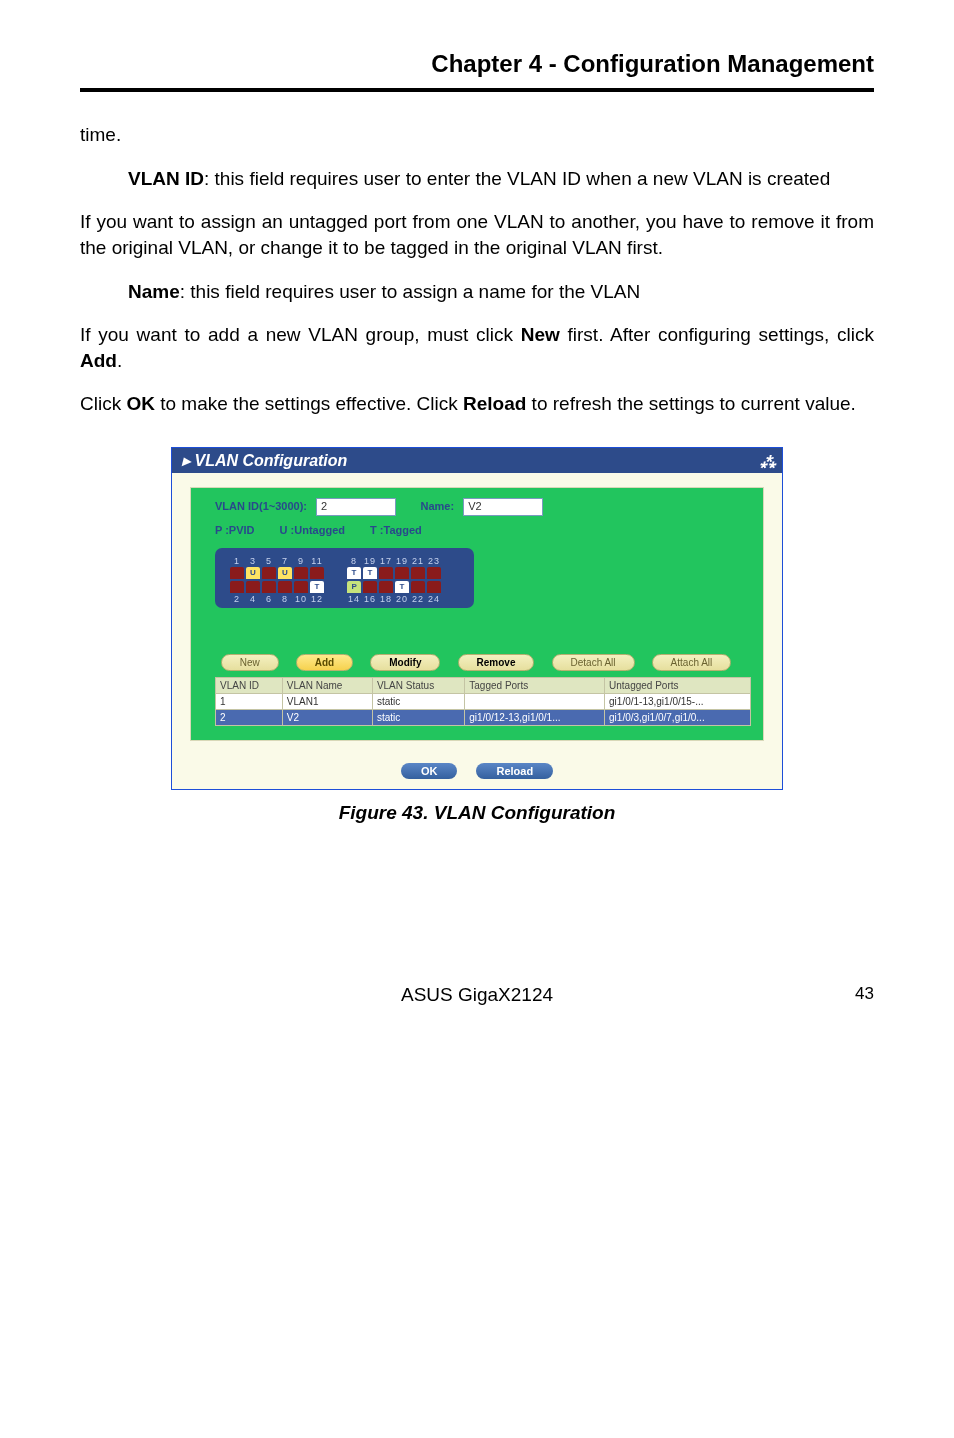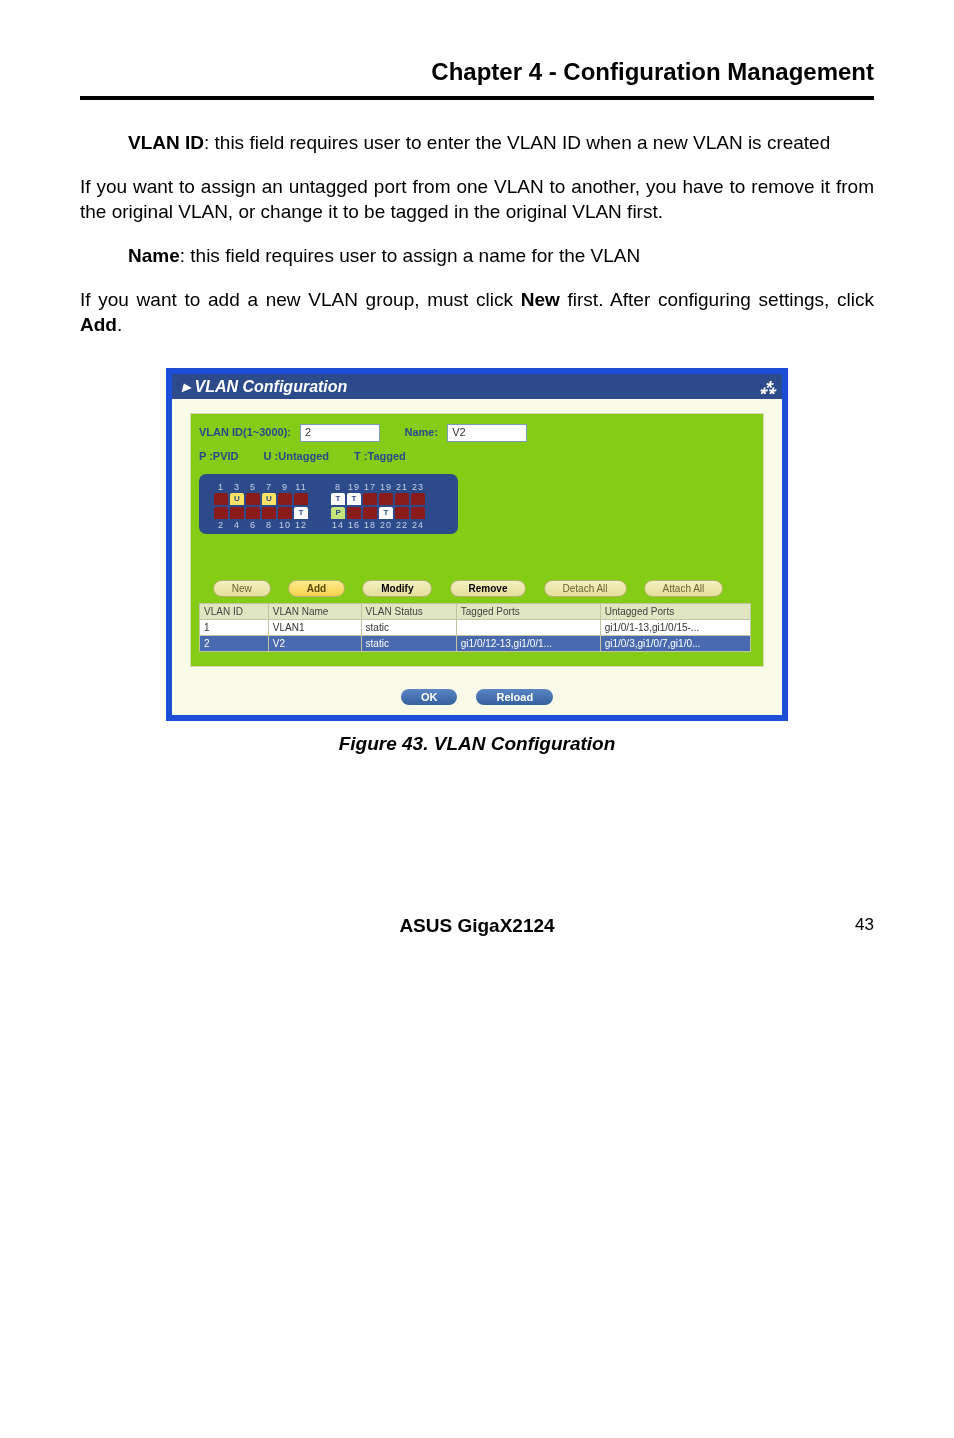--- a/index.html
+++ b/index.html
@@ -11,21 +11,20 @@
   }
   .page {
     padding: 50px 80px 40px 80px;
     box-sizing: border-box;
   }
   .chapter-header {
     font-size: 24px;
     font-weight: bold;
     text-align: right;
     margin-bottom: 10px;
-    margin-top: 8px;
   }
   .header-rule {
     border: none;
     border-top: 4px solid #000;
     margin: 0 0 30px 0;
   }
   .body-text {
     font-size: 19px;
     line-height: 1.35;
     text-align: justify;
@@ -44,36 +43,36 @@
     font-style: italic;
     font-size: 19px;
     margin-top: 12px;
   }
   .footer {
     margin-top: 160px;
     position: relative;
     text-align: center;
   }
   .footer-product {
-    font-weight: bold;
+    font-weight: normal;
     font-size: 19px;
   }
   .footer-pagenum {
     position: absolute;
     right: 0;
     top: 0;
     font-size: 17px;
   }
 
   
   .shot {
     width: 610px;
     margin: 0 auto;
     background: #fafae8;
-    border: 6px solid #1d4ed8;
+    border: 1px solid #1d4ed8;
     font-family: Tahoma, Arial, sans-serif;
     font-size: 11px;
     color: #333;
     text-align: left;
     position: relative;
   }
   .shot-titlebar {
     background: #2d4b8a;
     color: #fff;
     font-weight: bold;
@@ -82,24 +81,24 @@
     padding: 3px 10px;
     position: relative;
   }
   .shot-titlebar .corner-icon {
     position: absolute;
     right: 6px;
     top: 3px;
     font-size: 14px;
   }
   .shot-inner {
-    background: #84cc16;
+    background: #22c55e;
     margin: 14px 18px 10px 18px;
     border: 1px solid #d8d8b8;
-    padding: 10px 12px 14px 8px;
+    padding: 10px 12px 14px 24px;
   }
   .row-line {
     margin-bottom: 8px;
   }
   .lbl {
     color: #29498b;
     font-weight: bold;
     margin-right: 6px;
   }
   .txtbox {
@@ -192,35 +191,39 @@
     margin:0 8px;
   }
 </style>
 </head>
 <body>
 
 <div class="page">
   <div class="chapter-header">Chapter 4 - Configuration Management</div>
   <hr class="header-rule">
 
+  <p class="body-text">time.</p>
 
   <p class="body-text indented">
     <b>VLAN ID</b><span>: this field requires user to enter the VLAN ID when a new VLAN is created</span>
   </p>
 
   <p class="body-text">If you want to assign an untagged port from one VLAN to another, you have to remove it from the original VLAN, or change it to be tagged in the original VLAN first.</p>
 
   <p class="body-text indented">
     <b>Name</b><span>: this field requires user to assign a name for the VLAN</span>
   </p>
 
   <p class="body-text">
     <span>If you want to add a new VLAN group, must click </span><b>New</b><span> first. After configuring settings, click </span><b>Add</b><span>.</span>
   </p>
 
+  <p class="body-text">
+    <span>Click </span><b>OK</b><span> to make the settings effective. Click </span><b>Reload</b><span> to refresh the settings to current value.</span>
+  </p>
 
   <div class="figure-wrap">
     <div class="shot">
       <div class="shot-titlebar">
         <span>▸ </span><span>VLAN Configuration</span>
         <span class="corner-icon">⁂</span>
       </div>
 
       <div class="shot-inner">
         <div class="row-line">

